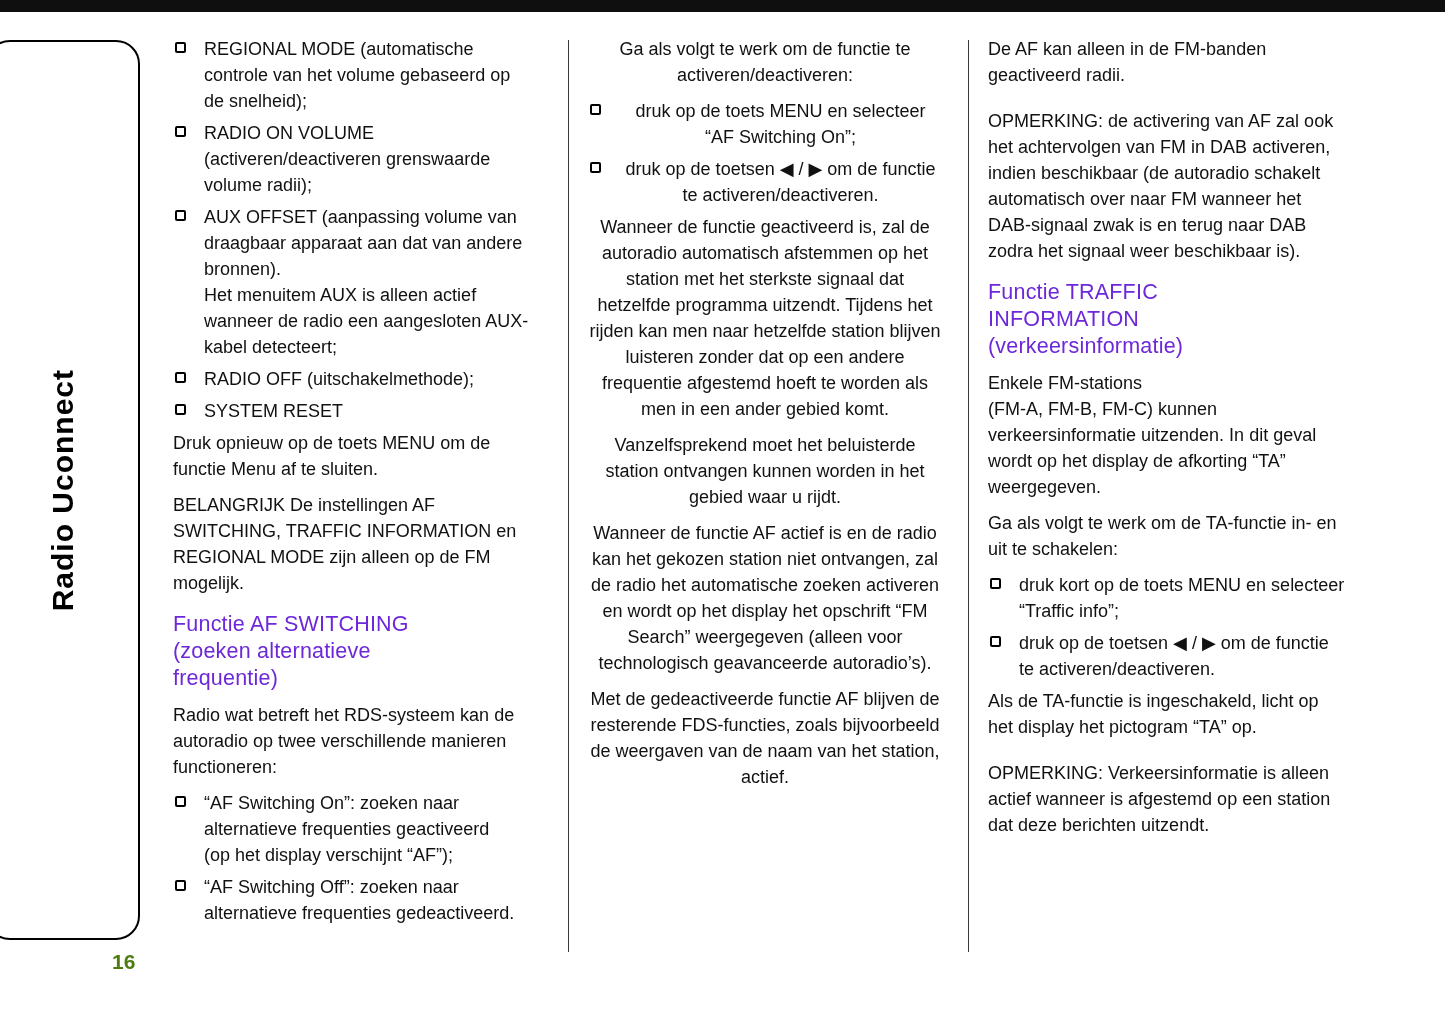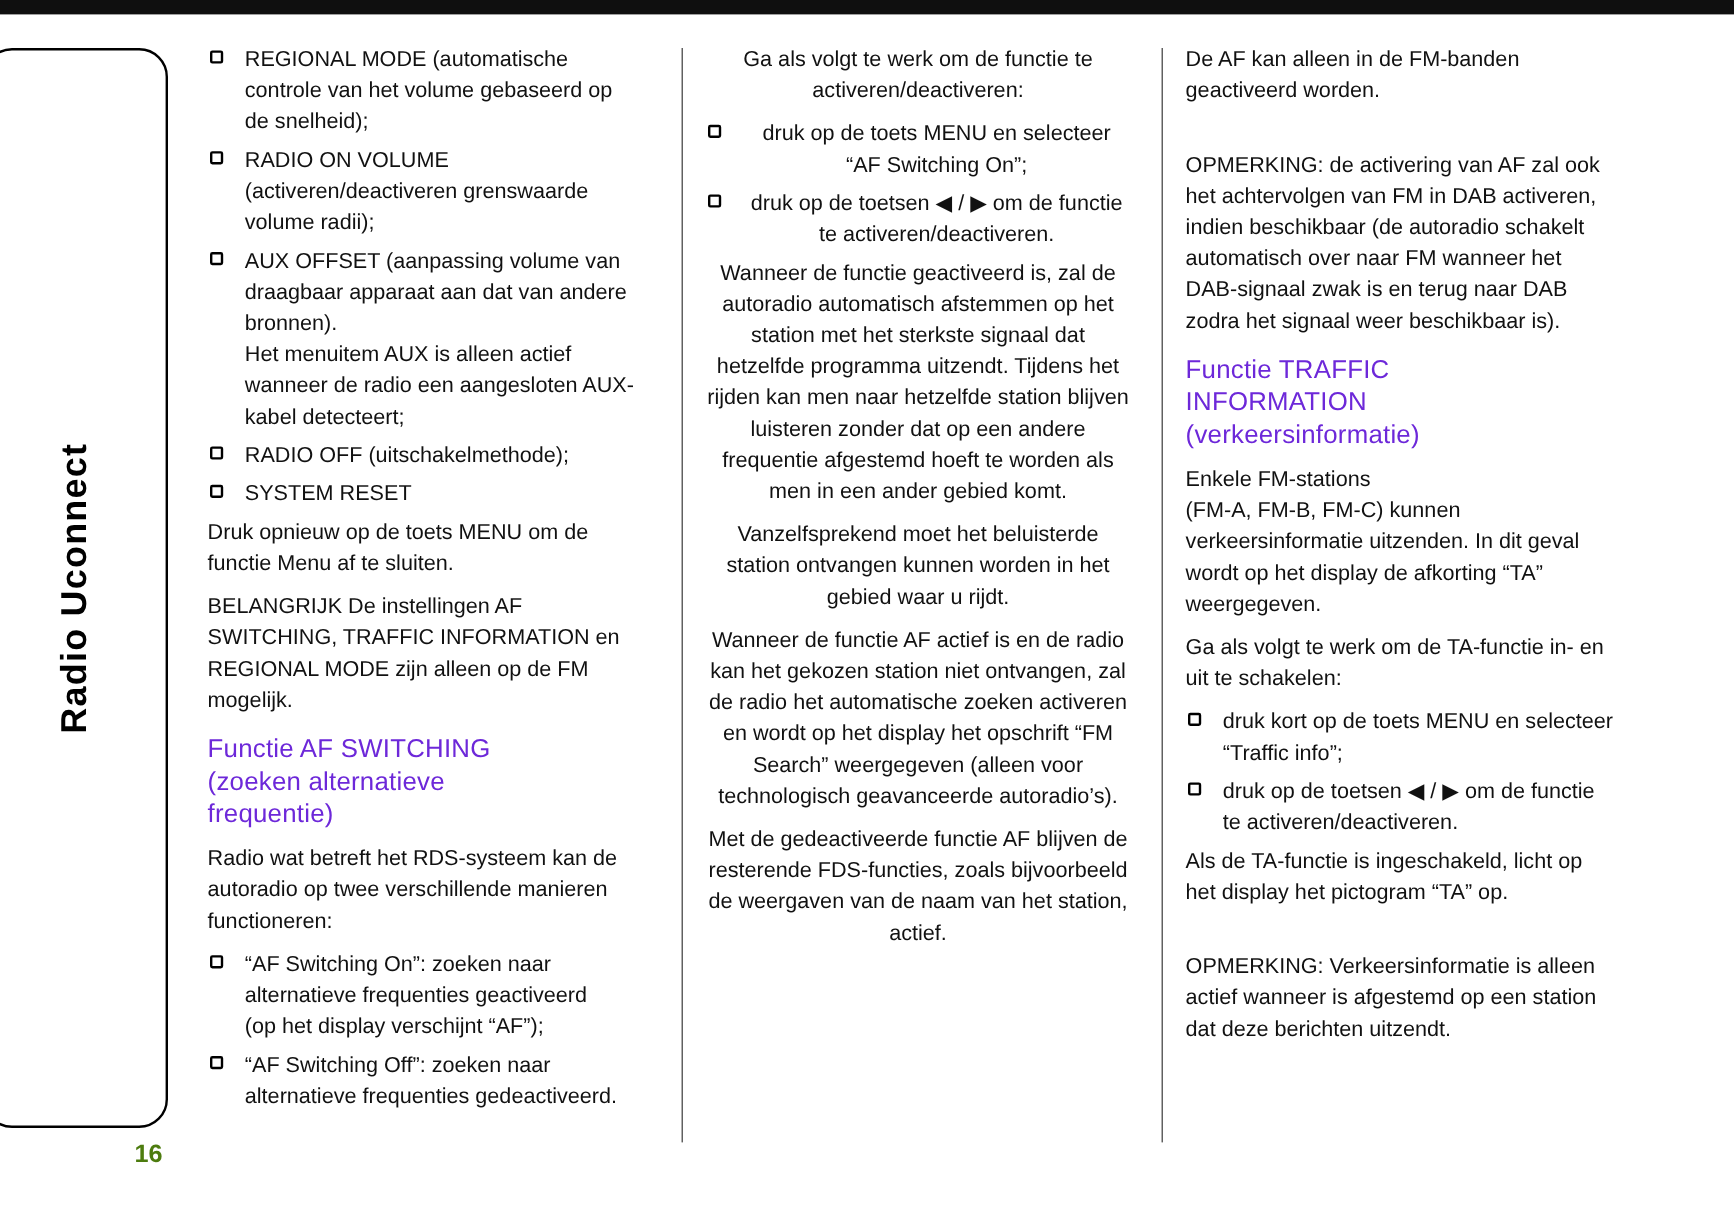--- a/index.html
+++ b/index.html
@@ -62,21 +62,21 @@
     height: 912px;
     width: 1px;
     background: #3a3a3a;
   }
   .divider1 { left: 568px; }
   .divider2 { left: 968px; }
   .para {
     white-space: pre-line;
     margin: 0 0 10px 0;
   }
-  .para.space-top { margin-top: 36px; }
+  .para.space-top { margin-top: 20px; }
   .blist {
     list-style: none;
     margin: 0 0 4px 0;
   }
   .blist li {
     position: relative;
     padding-left: 31px;
     margin-bottom: 6px;
   }
   .sq {
@@ -170,21 +170,21 @@
     </ul>
     <p class="para">Wanneer de functie geactiveerd is, zal de autoradio automatisch afstemmen op het station met het sterkste signaal dat hetzelfde programma uitzendt. Tijdens het rijden kan men naar hetzelfde station blijven luisteren zonder dat op een andere frequentie afgestemd hoeft te worden als men in een ander gebied komt.</p>
     <p class="para">Vanzelfsprekend moet het beluisterde station ontvangen kunnen worden in het gebied waar u rijdt.</p>
     <p class="para">Wanneer de functie AF actief is en de radio kan het gekozen station niet ontvangen, zal de radio het automatische zoeken activeren en wordt op het display het opschrift “FM Search” weergegeven (alleen voor technologisch geavanceerde autoradio’s).</p>
     <p class="para">Met de gedeactiveerde functie AF blijven de resterende FDS-functies, zoals bijvoorbeeld de weergaven van de naam van het station, actief.</p>
   </div>
 
   <div class="divider divider2"></div>
 
   <div class="col col3">
-    <p class="para">De AF kan alleen in de FM-banden geactiveerd worden.</p>
+    <p class="para">De AF kan alleen in de FM-banden geactiveerd radii.</p>
     <p class="para space-top">OPMERKING: de activering van AF zal ook het achtervolgen van FM in DAB activeren, indien beschikbaar (de autoradio schakelt automatisch over naar FM wanneer het DAB-signaal zwak is en terug naar DAB zodra het signaal weer beschikbaar is).</p>
     <h2 class="heading">Functie TRAFFIC
 INFORMATION
 (verkeersinformatie)</h2>
     <p class="para">Enkele FM-stations
 (FM-A, FM-B, FM-C) kunnen verkeersinformatie uitzenden. In dit geval wordt op het display de afkorting “TA” weergegeven.</p>
     <p class="para">Ga als volgt te werk om de TA-functie in- en uit te schakelen:</p>
     <ul class="blist">
       <li>
         <span class="sq"></span>

